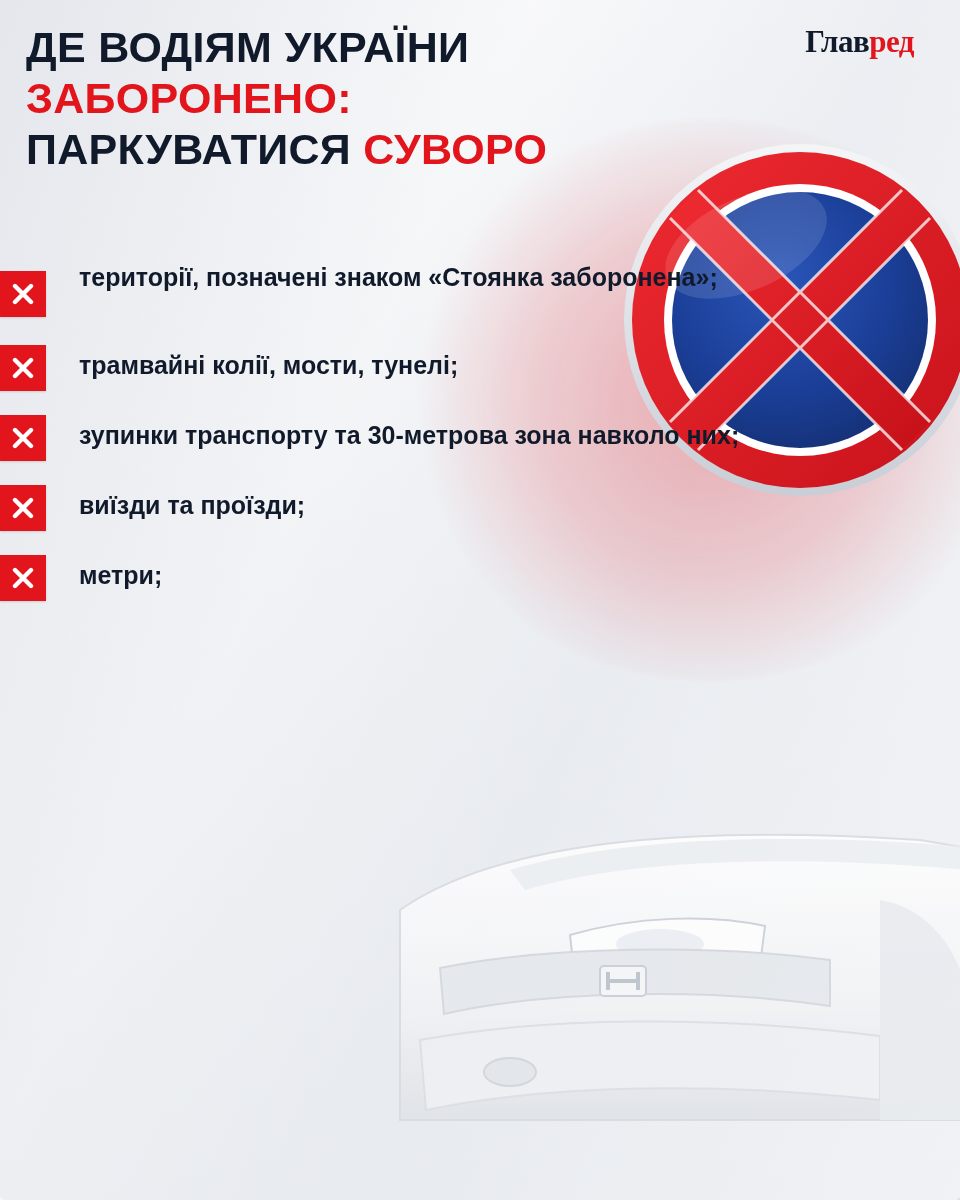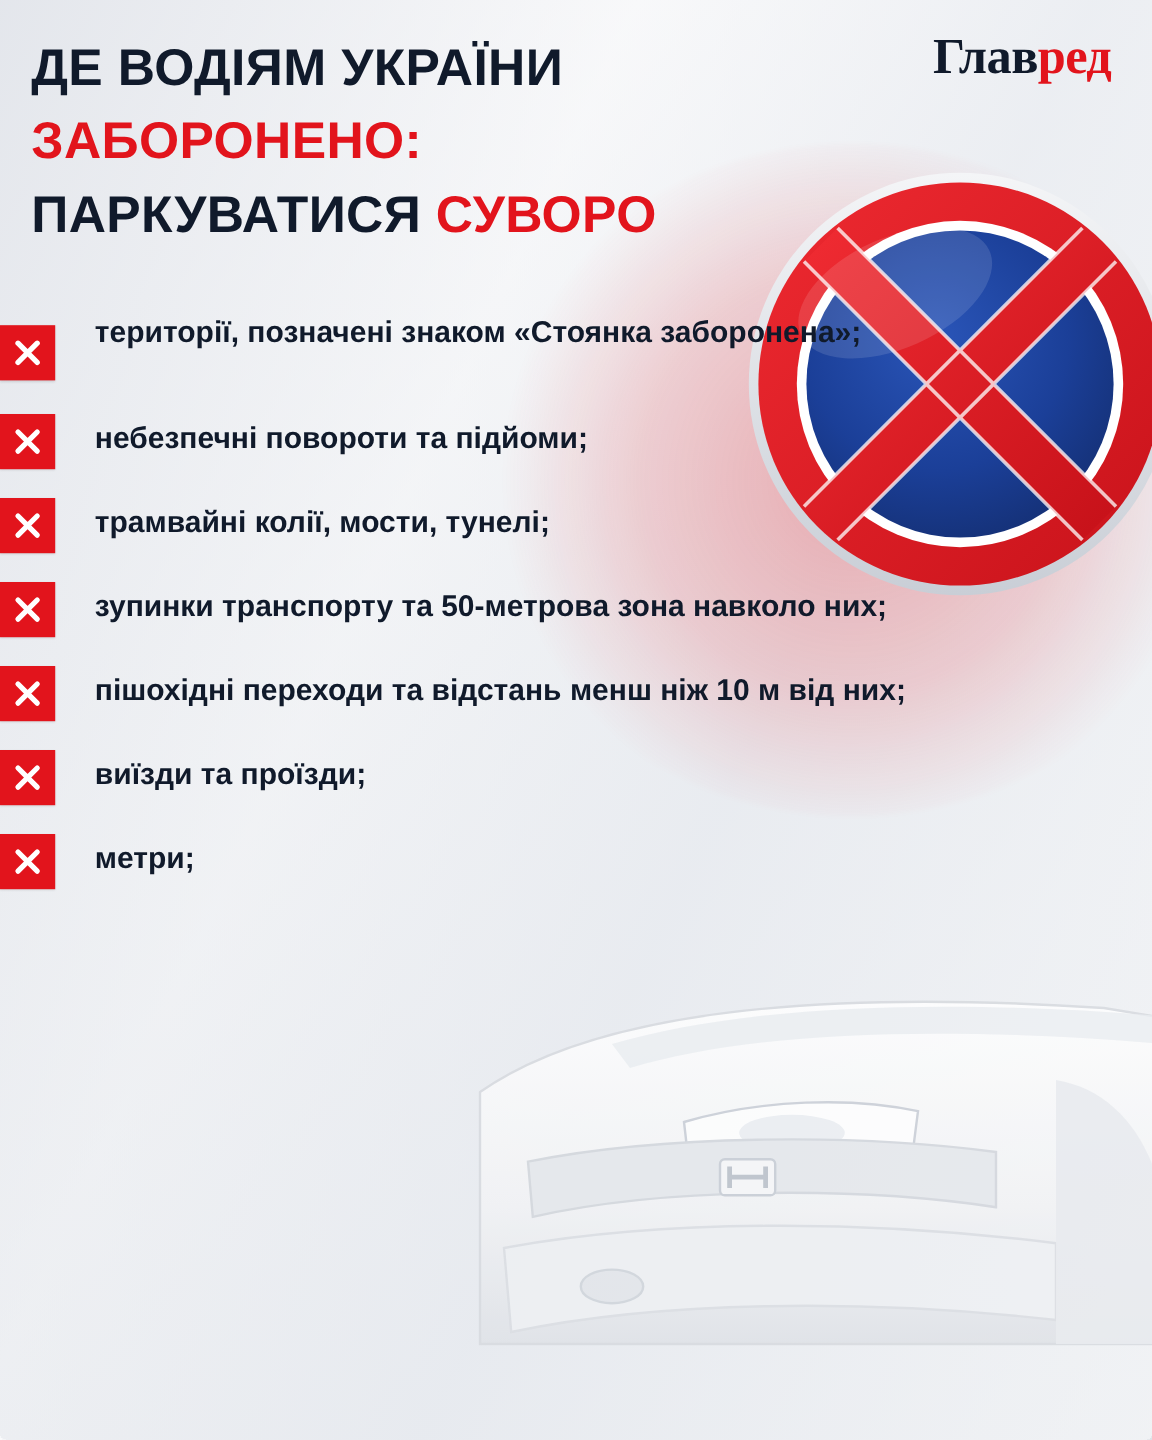--- a/index.html
+++ b/index.html
@@ -74,23 +74,23 @@
     left: 0;
     top: 0;
     width: 360px;
     height: 360px;
   }
   .sign svg { display:block; width: 100%; height: 100%; }
 
   
   .logo {
     position: absolute;
-    right: 34px;
+    right: 46px;
     top: 24px;
-    font-size: 42px;
+    font-size: 31px;
     font-weight: bold;
     letter-spacing: -0.5px;
     font-family: "Liberation Serif", serif;
     white-space: nowrap;
     z-index: 6;
   }
   .logo .lg-dark { color: #101a2b; }
   .logo .lg-red { color: #e2141c; }
 
   
@@ -102,21 +102,21 @@
     z-index: 5;
     font-weight: bold;
     font-size: 43px;
     line-height: 1.19;
     letter-spacing: 0.3px;
     color: #101a2b;
     text-transform: uppercase;
     font-family: "Liberation Sans", sans-serif;
   }
   .heading .hl-red { color: #e2141c; }
-  .heading .line { display: block; margin-top: 10px; }
+  .heading .line { display: block; }
 
   
   .list {
     position: absolute;
     left: 0;
     top: 255px;
     width: 940px;
     z-index: 5;
   }
   .item {
@@ -249,69 +249,53 @@
     <div class="item two-line">
       <div class="marker">
         <svg width="22" height="22" viewBox="0 0 22 22" xmlns="http://www.w3.org/2000/svg">
           <path d="M3 3 L19 19 M19 3 L3 19" stroke="#ffffff" stroke-width="4.4" stroke-linecap="round"></path>
         </svg>
       </div>
       <div class="text">території, позначені знаком «Стоянка заборонена»;</div>
     </div>
 
 
+
     <div class="item">
       <div class="marker">
         <svg width="22" height="22" viewBox="0 0 22 22" xmlns="http://www.w3.org/2000/svg">
           <path d="M3 3 L19 19 M19 3 L3 19" stroke="#ffffff" stroke-width="4.4" stroke-linecap="round"></path>
         </svg>
       </div>
-      <div class="text">небезпечні повороти та підйоми;</div>
+      <div class="text">трамвайні колії, мости, тунелі;</div>
     </div>
 
     <div class="item">
       <div class="marker">
         <svg width="22" height="22" viewBox="0 0 22 22" xmlns="http://www.w3.org/2000/svg">
           <path d="M3 3 L19 19 M19 3 L3 19" stroke="#ffffff" stroke-width="4.4" stroke-linecap="round"></path>
         </svg>
       </div>
-      <div class="text">трамвайні колії, мости, тунелі;</div>
-    </div>
+      <div class="text">зупинки транспорту та 30-метрова зона навколо них;</div>
+    </div>
+
 
     <div class="item">
       <div class="marker">
         <svg width="22" height="22" viewBox="0 0 22 22" xmlns="http://www.w3.org/2000/svg">
           <path d="M3 3 L19 19 M19 3 L3 19" stroke="#ffffff" stroke-width="4.4" stroke-linecap="round"></path>
         </svg>
       </div>
-      <div class="text">зупинки транспорту та 50-метрова зона навколо них;</div>
+      <div class="text">виїзди та проїзди;</div>
     </div>
 
     <div class="item">
       <div class="marker">
         <svg width="22" height="22" viewBox="0 0 22 22" xmlns="http://www.w3.org/2000/svg">
           <path d="M3 3 L19 19 M19 3 L3 19" stroke="#ffffff" stroke-width="4.4" stroke-linecap="round"></path>
         </svg>
       </div>
-      <div class="text">пішохідні переходи та відстань менш ніж 10 м від них;</div>
-    </div>
-
-    <div class="item">
-      <div class="marker">
-        <svg width="22" height="22" viewBox="0 0 22 22" xmlns="http://www.w3.org/2000/svg">
-          <path d="M3 3 L19 19 M19 3 L3 19" stroke="#ffffff" stroke-width="4.4" stroke-linecap="round"></path>
-        </svg>
-      </div>
-      <div class="text">виїзди та проїзди;</div>
-    </div>
-
-    <div class="item">
-      <div class="marker">
-        <svg width="22" height="22" viewBox="0 0 22 22" xmlns="http://www.w3.org/2000/svg">
-          <path d="M3 3 L19 19 M19 3 L3 19" stroke="#ffffff" stroke-width="4.4" stroke-linecap="round"></path>
-        </svg>
-      </div>
       <div class="text">метри;</div>
     </div>
 
 
   </div>
 </div>
 
 </body></html>

